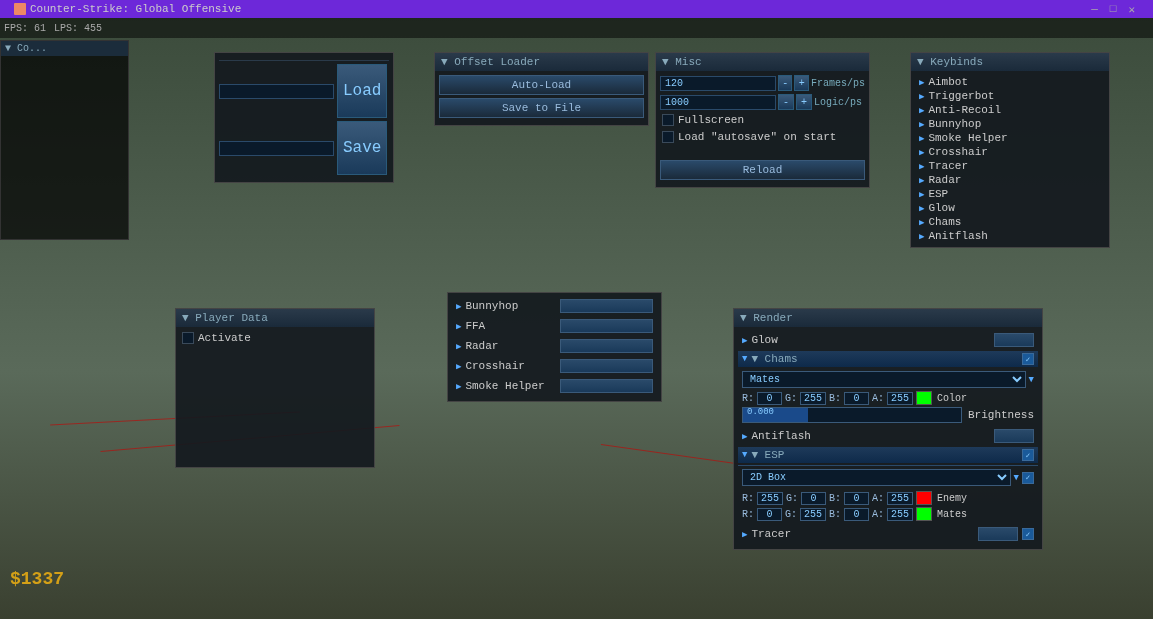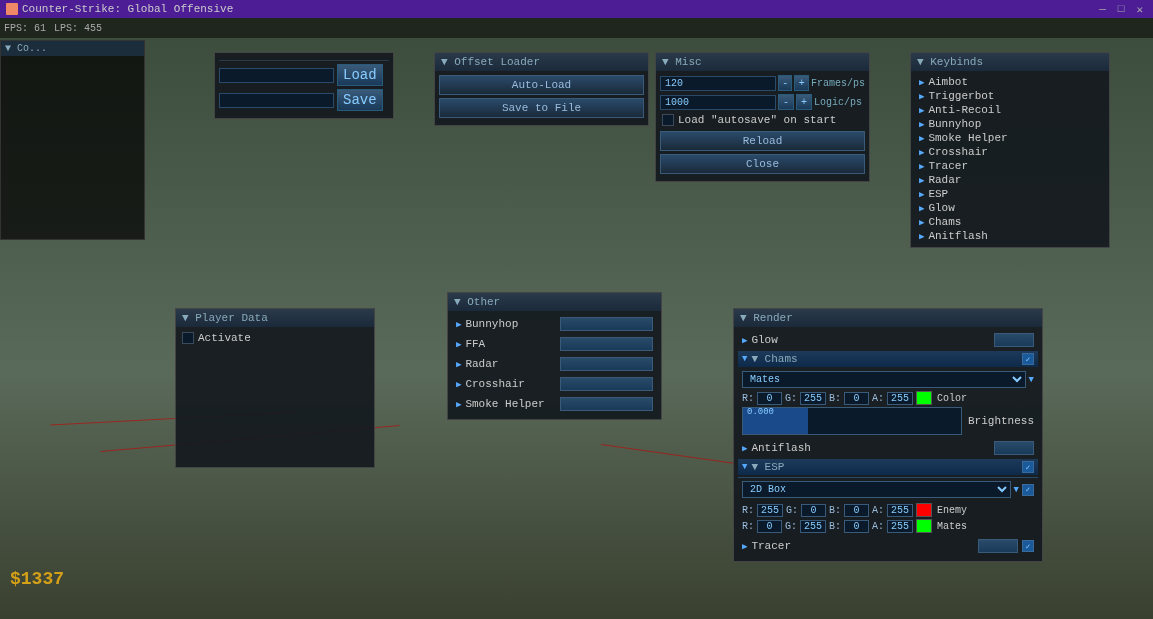--- a/index.html
+++ b/index.html
@@ -133,23 +133,23 @@
       cursor: pointer;
       font-size: 11px;
       font-family: 'Courier New', monospace;
       display: inline-block;
     }
 
     .btn-small {
       background: linear-gradient(180deg, #3a5a7a 0%, #1a3a5a 100%);
       border: 1px solid #2a5a7a;
       color: #8cf;
-      padding: 2px 5px;
+      padding: 17px 5px;
       cursor: pointer;
-      font-size: 14px;
+      font-size: 16px;
       font-family: 'Courier New', monospace;
     }
 
     
     .text-input {
       background: #0a1a2a;
       border: 1px solid #2a4a6a;
       color: #8cf;
       padding: 1px 4px;
       font-size: 10px;
@@ -293,21 +293,21 @@
     .color-label { color: #ccc; margin-left: 2px; }
 
     .brightness-row {
       display: flex;
       align-items: center;
       gap: 4px;
       margin-bottom: 2px;
     }
     .brightness-bar {
       flex: 1;
-      height: 28px;
+      height: 16px;
       background: linear-gradient(90deg, #1a4a8a 30%, #0a1a2a 30%);
       border: 1px solid #3a5a7a;
       position: relative;
     }
 
     
     .esp-section { border-top: 1px solid #2a4a6a; padding-top: 3px; }
 
     .subsection-header {
       display: flex;
@@ -324,43 +324,43 @@
       position: absolute;
       background: rgba(200, 0, 0, 0.6);
       height: 1px;
     }
 
     
     .minimap {
       position: absolute;
       top: 40px;
       left: 0;
-      width: 145px;
+      width: 129px;
       height: 200px;
       background: rgba(0,0,0,0.7);
       border: 1px solid #333;
     }
     .minimap-header {
       background: rgba(30,50,70,0.8);
       padding: 2px 4px;
       color: #8ab;
       font-size: 10px;
     }
 
     
     .title-bar {
       position: absolute;
       top: 0;
       left: 0;
       right: 0;
       height: 18px;
-      background: #4c1d95;
-      display: flex;
-      align-items: center;
-      padding: 0 6px;
+      background: #6d28d9;
+      display: flex;
+      align-items: center;
+      padding: 0 14px;
       gap: 4px;
       z-index: 100;
     }
     .title-icon { width: 12px; height: 12px; background: #e86; border-radius: 1px; }
     .title-text { color: #ccc; font-size: 11px; }
     .title-controls { margin-left: auto; display: flex; gap: 4px; }
     .title-btn { color: #aaa; cursor: pointer; font-size: 11px; padding: 0 4px; }
 
     .section-divider { border: none; border-top: 1px solid #2a3a4a; margin: 3px 0; }
 
@@ -455,24 +455,27 @@
       <span class="unit-label">Frames/ps</span>
     </div>
     <div class="num-row">
       <input class="num-input" value="1000" style="">
       <div class="num-btn">-</div>
       <div class="num-btn">+</div>
       <span class="unit-label">Logic/ps</span>
     </div>
     <div class="check-row">
       <div class="toggle-empty"></div>
+      <span>Fullscreen</span>
+    </div>
+    <div class="check-row">
+      <div class="toggle-empty"></div>
       <span>Load "autosave" on start</span>
     </div>
-    <button class="action-btn" style="margin-top:4px;">Reload</button>
-    <button class="action-btn">Close</button>
+    <button class="action-btn" style="margin-top:16px;">Reload</button>
   </div>
 </div>
 
 <div class="panel keybinds-panel">
   <div class="panel-header">
     <span>▼ Keybinds</span>
   </div>
   <div class="panel-body" id="keybinds-list">
   <div class="keybind-item">
         <span class="keybind-arrow">▶</span>
@@ -531,23 +534,20 @@
   </div>
   <div class="panel-body" style="min-height:140px;">
     <div class="check-row">
       <div class="toggle-empty"></div>
       <span>Activate</span>
     </div>
   </div>
 </div>
 
 <div class="panel other-panel">
-  <div class="panel-header">
-    <span>▼ Other</span>
-  </div>
   <div class="panel-body" id="other-list">
   <div class="other-item">
       <span class="other-item-arrow">▶</span>
       <span style="flex:1;">Bunnyhop</span>
       <div class="other-item-bar" style="width:50px;height:14px;"></div>
     </div>
       <div class="other-item">
       <span class="other-item-arrow">▶</span>
       <span style="flex:1;">FFA</span>
       <div class="other-item-bar" style="width:50px;height:14px;"></div>

